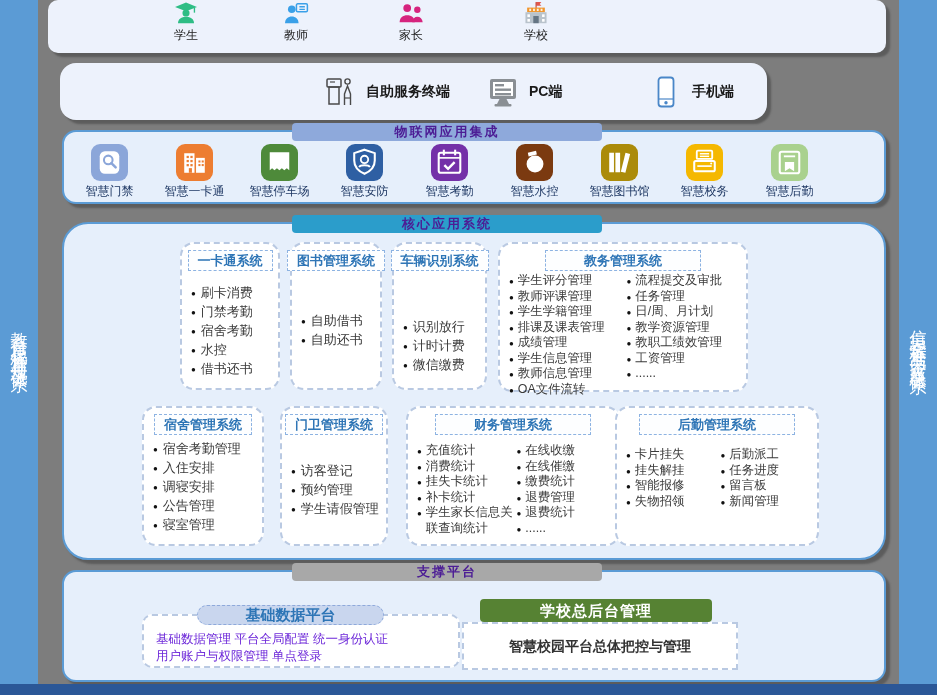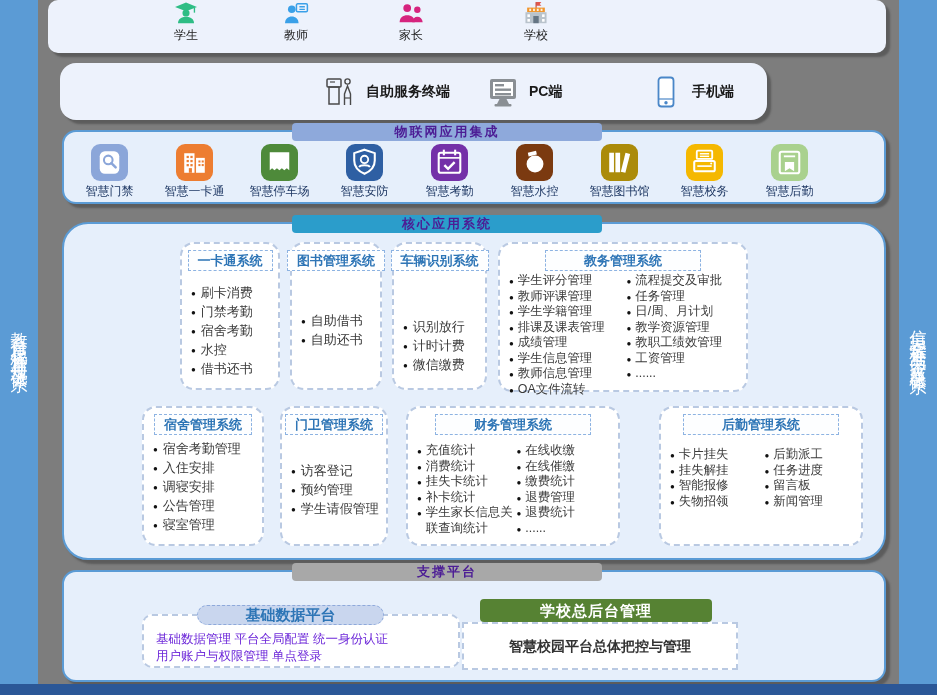--- a/index.html
+++ b/index.html
@@ -512,21 +512,21 @@
             <span class="dot">●</span>
             <span>退费统计</span>
           </div>
           <div class="li">
             <span class="dot">●</span>
             <span>......</span>
           </div>
         </div>
       </div>
     </div>
-    <div class="core-box dense wide" style="left: 595px; top: 182px; width: 204px; height: 140px;">
+    <div class="core-box dense wide" style="left: 551px; top: 182px; width: 204px; height: 140px;">
       <div class="box-title">后勤管理系统</div>
       <div class="box-lists" style="padding-top:12px">
         <div class="box-col">
           <div class="li">
             <span class="dot">●</span>
             <span>卡片挂失</span>
           </div>
           <div class="li">
             <span class="dot">●</span>
             <span>挂失解挂</span>

